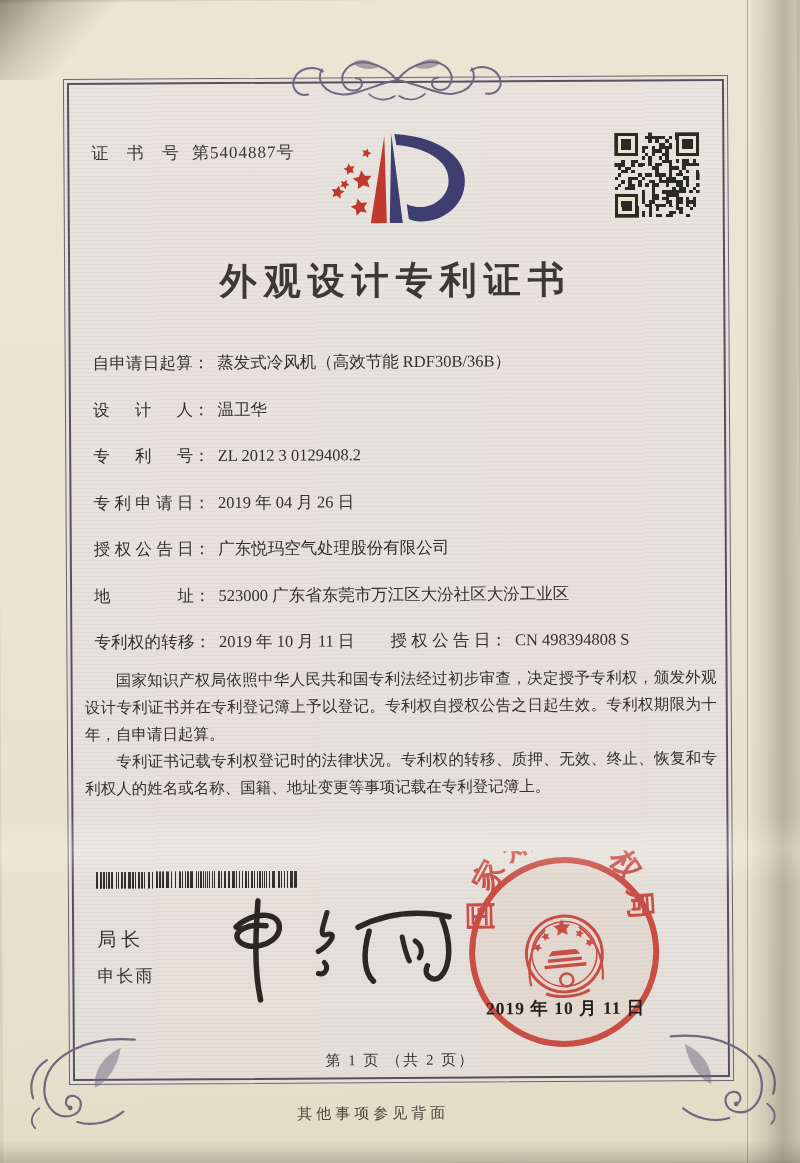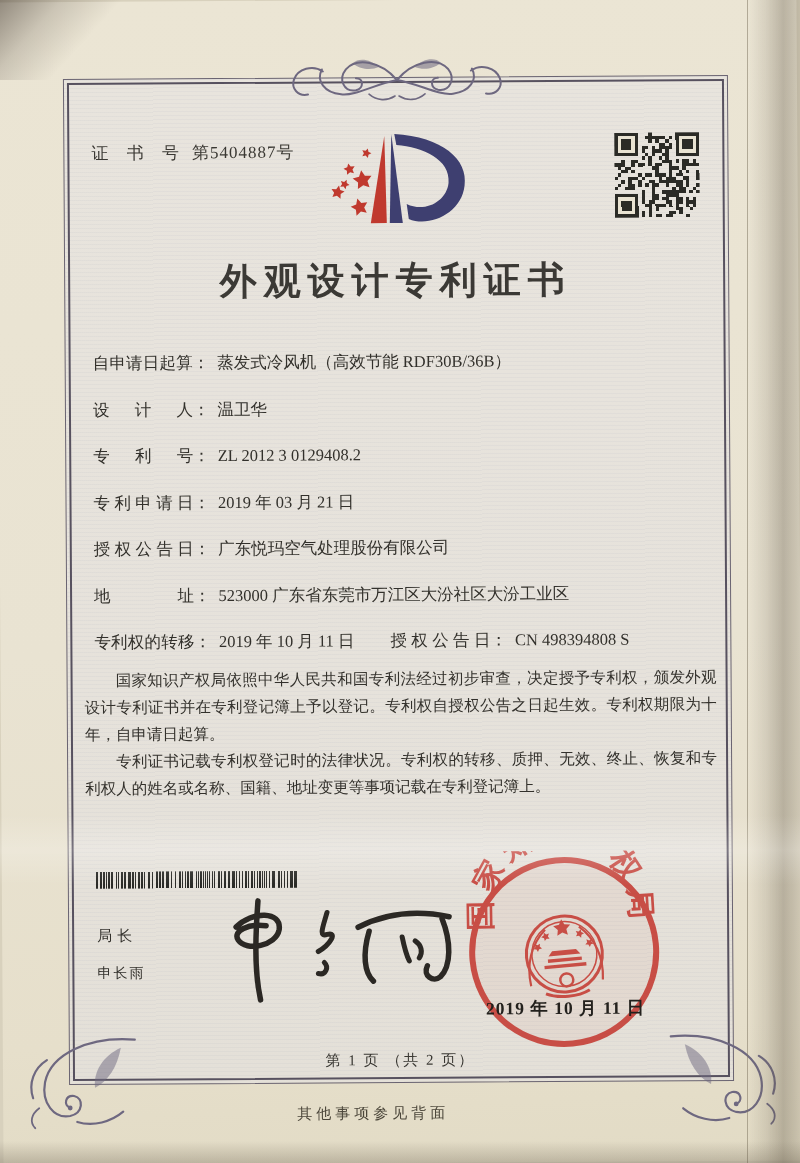--- a/index.html
+++ b/index.html
@@ -47,22 +47,22 @@
   .frow{position:relative;height:24px;margin-bottom:22.5px;white-space:nowrap;}
   .jlabel{display:inline-block;width:100px;text-align:justify;text-align-last:justify;vertical-align:bottom;}
   .colon{margin-right:8px;}
   .pair2{position:absolute;left:296px;top:0;}
 
   .paras{left:84px;top:666px;width:632px;font-size:15.5px;line-height:1.74;
     text-align:justify;color:#33312c;}
   .paras p{margin:0;text-indent:2em;}
 
   .barcode{left:94px;top:870px;width:202px;height:17px;}
-  .signer-title{left:95px;top:925px;font-size:15px;letter-spacing:5px;color:#33312c;}
-  .signer-name{left:95px;top:963px;font-size:14px;letter-spacing:2px;color:#33312c;}
+  .signer-title{left:95px;top:925px;font-size:19px;letter-spacing:5px;color:#33312c;}
+  .signer-name{left:95px;top:963px;font-size:17px;letter-spacing:2px;color:#33312c;}
   .signature{left:204px;top:886px;width:262px;height:120px;}
   .seal{left:451px;top:852px;width:222px;height:210px;}
   .seal-date{left:468px;top:997px;width:190px;text-align:center;
     font-size:17.5px;letter-spacing:1px;color:#23211d;font-weight:bold;}
   .page-note{left:66px;width:663px;top:1051px;text-align:center;font-size:15px;letter-spacing:2px;color:#3a3833;}
   .back-note{left:0;width:740px;top:1104px;text-align:center;font-size:15px;letter-spacing:4px;color:#4b463a;}
 
   .orn-top{left:286px;top:49px;width:228px;height:60px;}
   .orn-bl{left:14px;top:1026px;width:122px;height:102px;}
   .orn-br{left:664px;top:1026px;width:122px;height:102px;transform:scaleX(-1);}
@@ -350,21 +350,21 @@
     <div class="frow">
       <span class="jlabel">自申请日起算</span><span class="colon">：</span><span>蒸发式冷风机（高效节能 RDF30B/36B）</span>
     </div>
     <div class="frow">
       <span class="jlabel">设计人</span><span class="colon">：</span><span>温卫华</span>
     </div>
     <div class="frow">
       <span class="jlabel">专利号</span><span class="colon">：</span><span>ZL 2012 3 0129408.2</span>
     </div>
     <div class="frow">
-      <span class="jlabel">专利申请日</span><span class="colon">：</span><span>2019 年 03 月 21 日</span>
+      <span class="jlabel">专利申请日</span><span class="colon">：</span><span>2019 年 04 月 26 日</span>
     </div>
     <div class="frow">
       <span class="jlabel">授权公告日</span><span class="colon">：</span><span>广东悦玛空气处理股份有限公司</span>
     </div>
     <div class="frow">
       <span class="jlabel">地址</span><span class="colon">：</span><span>523000 广东省东莞市万江区大汾社区大汾工业区</span>
     </div>
     <div class="frow">
       <span class="jlabel">专利权的转移</span><span class="colon">：</span><span>2019 年 10 月 11 日</span>
       <span class="pair2">

